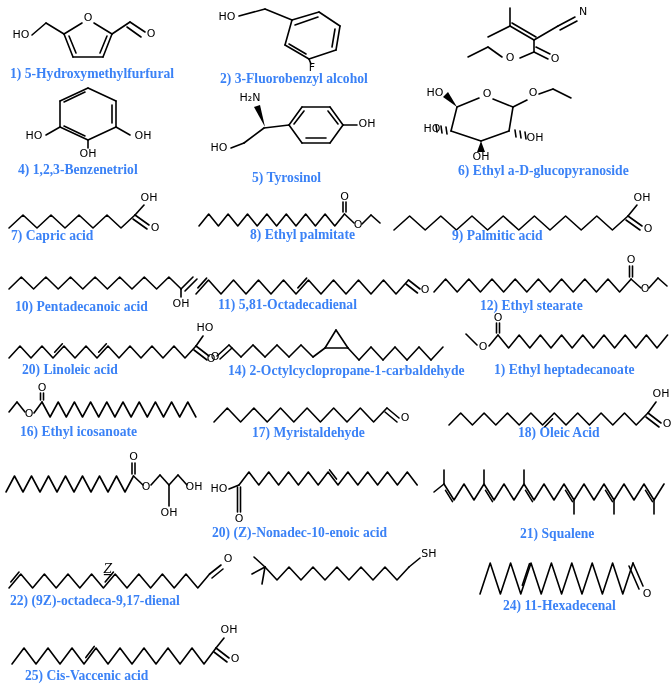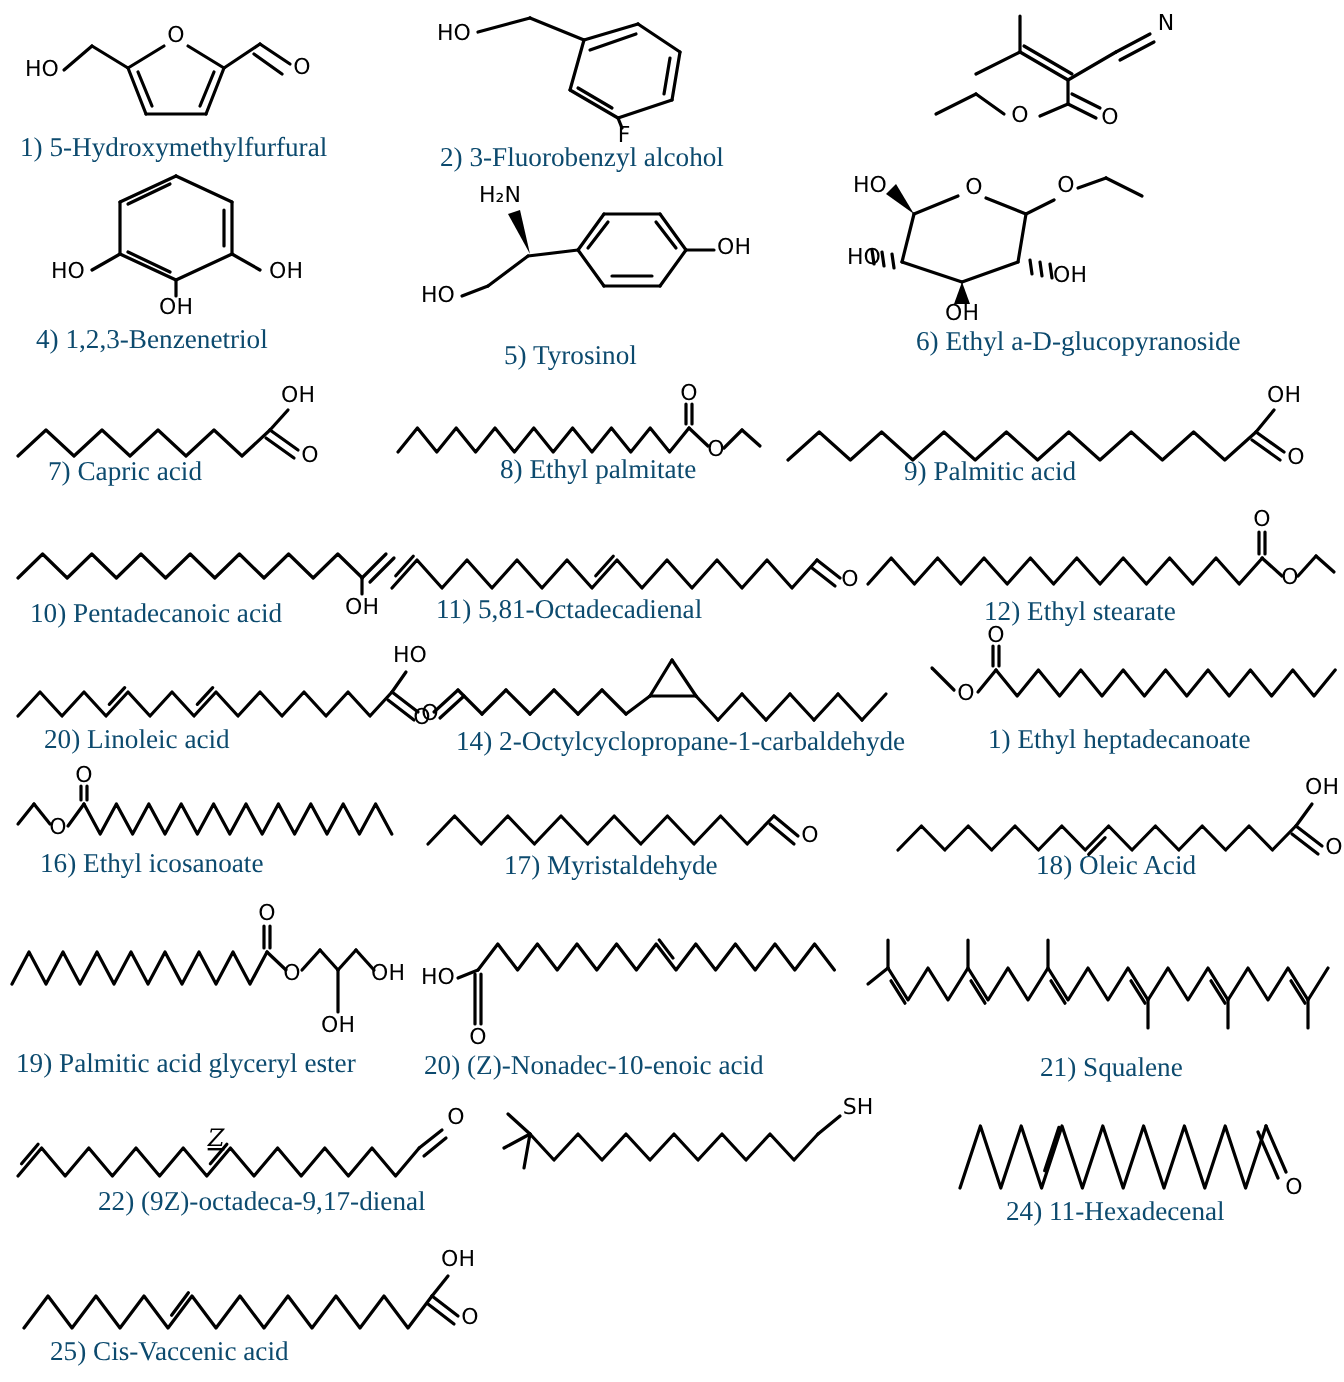--- a/index.html
+++ b/index.html
@@ -3,21 +3,21 @@
 <meta charset="utf-8">
 <style>
   html,body{margin:0;padding:0;background:#ffffff;}
   .canvas{position:relative;width:672px;height:691px;background:#ffffff;overflow:hidden;
           font-family:"Liberation Serif","DejaVu Serif",serif;}
   svg.struct{position:absolute;overflow:visible;}
   .b{stroke:#000000;stroke-width:1.6;fill:none;stroke-linecap:round;stroke-linejoin:round;}
   .w{fill:#000000;stroke:none;}
   text.at{font-family:"DejaVu Sans","Liberation Sans",sans-serif;font-size:11px;fill:#000000;text-anchor:middle;}
   text.at.it{font-family:"DejaVu Serif","Liberation Serif",serif;font-style:italic;text-decoration:underline;font-size:12px;}
-  .clabel{position:absolute;font-size:13.6px;line-height:1.15;color:#0c4a6e;white-space:nowrap;}
+  .clabel{position:absolute;font-size:13.6px;line-height:1.15;color:#3b82f6;white-space:nowrap;font-weight:bold;}
 </style>
 </head>
 <body>
 
 <div class="canvas" style="background: rgb(255, 255, 255);">
     <svg width="182" height="64" viewBox="0 0 182 64" class="struct" style="left: 6px; top: 4px;">
       <line x1="26" y1="31" x2="40" y2="19" class="b"></line>
       <line x1="40" y1="19" x2="58" y2="30" class="b"></line>
       <line x1="58" y1="30" x2="76" y2="19" class="b"></line>
       <line x1="88" y1="19" x2="106" y2="30" class="b"></line>
@@ -134,21 +134,21 @@
     </svg>
     <div class="clabel" style="left: 458px; top: 163px;">6) Ethyl a-D-glucopyranoside</div>
     <svg width="192" height="56" viewBox="0 0 192 56" class="struct" style="left: 5px; top: 188px;">
       <line x1="130" y1="27" x2="139" y2="17" class="b"></line>
       <line x1="130" y1="27" x2="144" y2="37" class="b"></line>
       <line x1="128" y1="31" x2="142" y2="41" class="b"></line>
       <polyline points="4,40 18,27 32,40 46,27 60,40 74,27 88,40 102,27 116,40 130,27" class="b"></polyline>
       <text x="144" y="13" class="at">OH</text>
       <text x="150" y="43" class="at">O</text>
     </svg>
-    <div class="clabel" style="left: 24px; top: 228px;">7) Capric acid</div>
+    <div class="clabel" style="left: 11px; top: 228px;">7) Capric acid</div>
     <svg width="192" height="54" viewBox="0 0 192 54" class="struct" style="left: 195px; top: 192px;">
       <line x1="148" y1="20" x2="148" y2="10" class="b"></line>
       <line x1="151" y1="20" x2="151" y2="10" class="b"></line>
       <line x1="149.5" y1="22" x2="159" y2="31" class="b"></line>
       <line x1="167" y1="32" x2="176" y2="23" class="b"></line>
       <line x1="176" y1="23" x2="185" y2="31" class="b"></line>
       <polyline points="4,34 13.7,22 23.4,34 33.099999999999994,22 42.8,34 52.5,22 62.199999999999996,34 71.89999999999999,22 81.6,34 91.3,22 101,34 110.69999999999999,22 120.39999999999999,34 130.1,22 139.79999999999998,34 149.5,22" class="b"></polyline>
       <text x="149.5" y="8" class="at">O</text>
       <text x="163" y="36" class="at">O</text>
     </svg>
@@ -182,21 +182,21 @@
     <svg width="242" height="52" viewBox="0 0 242 52" class="struct" style="left: 430px; top: 256px;">
       <line x1="199.5" y1="21" x2="199.5" y2="10" class="b"></line>
       <line x1="202.5" y1="21" x2="202.5" y2="10" class="b"></line>
       <line x1="201" y1="23" x2="211" y2="32" class="b"></line>
       <line x1="219" y1="32" x2="228" y2="22" class="b"></line>
       <line x1="228" y1="22" x2="237" y2="30" class="b"></line>
       <polyline points="4,36 15.6,23 27.2,36 38.8,23 50.4,36 62,23 73.6,36 85.2,23 96.8,36 108.39999999999999,23 120,36 131.6,23 143.2,36 154.79999999999998,23 166.4,36 178,23 189.6,36 201.2,23" class="b"></polyline>
       <text x="201" y="7" class="at">O</text>
       <text x="215" y="36" class="at">O</text>
     </svg>
-    <div class="clabel" style="left: 492px; top: 298px;">12) Ethyl stearate</div>
+    <div class="clabel" style="left: 480px; top: 298px;">12) Ethyl stearate</div>
     <svg width="212" height="52" viewBox="0 0 212 52" class="struct" style="left: 5px; top: 320px;">
       <line x1="191" y1="26" x2="198" y2="16" class="b"></line>
       <line x1="191" y1="26" x2="204" y2="36" class="b"></line>
       <line x1="189" y1="30" x2="202" y2="40" class="b"></line>
       <polyline points="4,38 15,26 26,38 37,26 48,38 59,26 70,38 81,26 92,38 103,26 114,38 125,26 136,38 147,26 158,38 169,26 180,38 191,26" class="b"></polyline>
       <line x1="49.65" y1="32.2" x2="57.35" y2="23.8" class="b"></line>
       <line x1="93.65" y1="32.2" x2="101.35" y2="23.8" class="b"></line>
       <text x="200" y="11" class="at">HO</text>
       <text x="210" y="40" class="at">O</text>
     </svg>
@@ -272,21 +272,20 @@
       <line x1="157" y1="22" x2="166" y2="32" class="b"></line>
       <line x1="166" y1="32" x2="166" y2="53" class="b"></line>
       <line x1="166" y1="32" x2="175" y2="22" class="b"></line>
       <line x1="175" y1="22" x2="184" y2="32" class="b"></line>
       <polyline points="3,39 11.5,23 20,39 28.5,23 37,39 45.5,23 54,39 62.5,23 71,39 79.5,23 88,39 96.5,23 105,39 113.5,23 122,39 130.5,23" class="b"></polyline>
       <text x="130.5" y="7" class="at">O</text>
       <text x="143" y="37" class="at">O</text>
       <text x="166" y="63" class="at">OH</text>
       <text x="191" y="37" class="at">OH</text>
     </svg>
-    <div class="clabel" style="left: 8px; top: 524px;">19) Palmitic acid glyceryl ester</div>
     <svg width="215" height="74" viewBox="0 0 215 74" class="struct" style="left: 205px; top: 460px;">
       <line x1="24" y1="29" x2="34" y2="25" class="b"></line>
       <line x1="32.5" y1="27" x2="32.5" y2="52" class="b"></line>
       <line x1="35.5" y1="27" x2="35.5" y2="52" class="b"></line>
       <polyline points="34,25 43.9,12 53.8,25 63.7,12 73.6,25 83.5,12 93.4,25 103.3,12 113.2,25 123.10000000000001,12 133,25 142.9,12 152.8,25 162.70000000000002,12 172.6,25 182.5,12 192.4,25 202.3,12 212.20000000000002,25" class="b"></polyline>
       <line x1="124.58500000000001" y1="9.95" x2="131.515" y2="19.049999999999997" class="b"></line>
       <text x="14" y="32" class="at">HO</text>
       <text x="34" y="62" class="at">O</text>
     </svg>
     <div class="clabel" style="left: 212px; top: 525px;">20) (Z)-Nonadec-10-enoic acid</div>
@@ -309,21 +308,21 @@
     <div class="clabel" style="left: 520px; top: 526px;">21) Squalene</div>
     <svg width="235" height="58" viewBox="0 0 235 58" class="struct" style="left: 5px; top: 548px;">
       <line x1="204.6" y1="26" x2="216" y2="17" class="b"></line>
       <line x1="207" y1="30" x2="218" y2="21" class="b"></line>
       <polyline points="4,40 15.8,26 27.6,40 39.400000000000006,26 51.2,40 63,26 74.80000000000001,40 86.60000000000001,26 98.4,40 110.2,26 122,40 133.8,26 145.60000000000002,40 157.4,26 169.20000000000002,40 181,26 192.8,40 204.60000000000002,26" class="b"></polyline>
       <line x1="5.77" y1="33.9" x2="14.030000000000001" y2="24.1" class="b"></line>
       <line x1="100.17" y1="33.9" x2="108.43" y2="24.1" class="b"></line>
       <text x="223" y="14" class="at">O</text>
       <text x="103" y="25" class="at it">Z</text>
     </svg>
-    <div class="clabel" style="left: 10px; top: 593px; margin-left: 39px;">22) (9Z)-octadeca-9,17-dienal</div>
+    <div class="clabel" style="left: 10px; top: 593px;">22) (9Z)-octadeca-9,17-dienal</div>
     <svg width="235" height="58" viewBox="0 0 235 58" class="struct" style="left: 245px; top: 546px;">
       <line x1="20" y1="21" x2="9" y2="11" class="b"></line>
       <line x1="20" y1="21" x2="7" y2="28" class="b"></line>
       <line x1="20" y1="21" x2="17" y2="38" class="b"></line>
       <line x1="164" y1="21" x2="175" y2="12" class="b"></line>
       <polyline points="20,21 32,34 44,21 56,34 68,21 80,34 92,21 104,34 116,21 128,34 140,21 152,34 164,21" class="b"></polyline>
       <text x="184" y="11" class="at">SH</text>
     </svg>
     <svg width="198" height="60" viewBox="0 0 198 60" class="struct" style="left: 475px; top: 552px;">
       <line x1="158" y1="11" x2="168" y2="34" class="b"></line>

